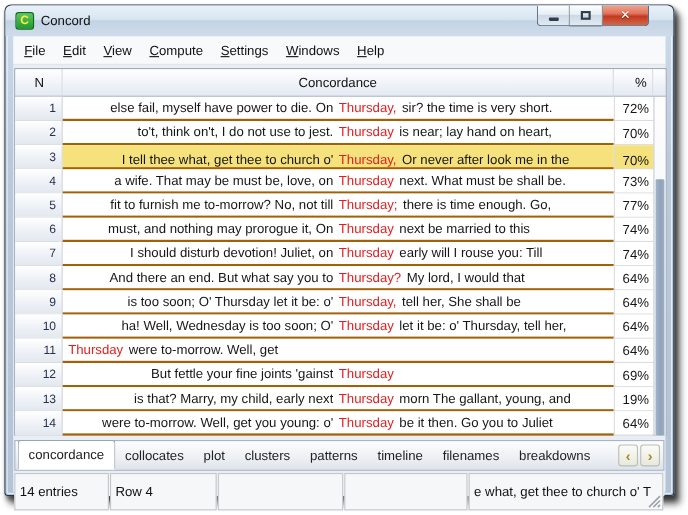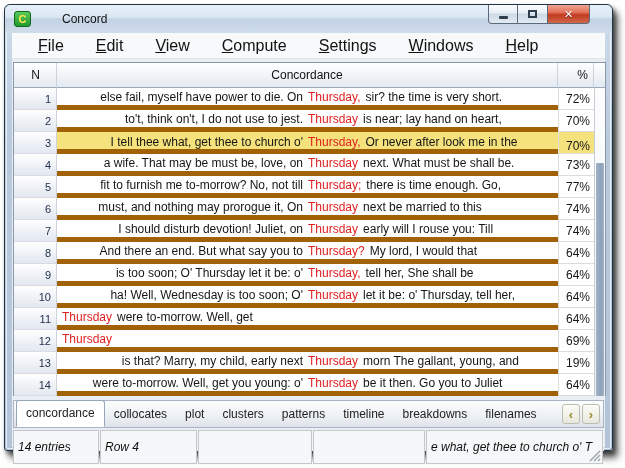--- a/index.html
+++ b/index.html
@@ -14,39 +14,39 @@
        box-shadow:5px 7px 7px rgba(0,0,0,.6),2px 3px 4px rgba(0,0,0,.45);}
   #win::before{content:"";position:absolute;inset:1px;border-radius:5px 5px 2px 2px;
        border:1px solid rgba(255,255,255,.65);pointer-events:none;}
 
   .titlebar{position:absolute;left:0;top:0;right:0;height:28px;display:flex;align-items:center;
        border-radius:6px 6px 0 0;
        background:linear-gradient(#e9f1f9,#d8e5f1 45%,#c3d3e4 50%,#cfdcea);}
   .app-icon{width:17px;height:16px;margin:0 6px 0 9px;border-radius:3px;
        background:linear-gradient(#5dc85d,#1f9a2f);border:1px solid #0c6b18;
        color:#ffe84a;font-size:11px;font-weight:bold;display:flex;align-items:center;justify-content:center;line-height:1;}
-  .title-text{font-size:12px;color:#111;margin-left:25px;}
+  .title-text{font-size:12px;color:#111;}
 
   .caption-buttons{position:absolute;top:0;right:22px;display:flex;}
   .cap-btn{height:19px;display:flex;align-items:center;justify-content:center;
        border:1px solid #5a6b7c;border-top:none;cursor:default;}
   .cap-btn.minb{width:30px;border-radius:0 0 0 4px;
        background:linear-gradient(#fdfeff,#e7eef5 45%,#cdd9e4 50%,#e2eaf2);}
   .cap-btn.maxb{width:29px;border-left:none;border-right:none;
        background:linear-gradient(#fdfeff,#e7eef5 45%,#cdd9e4 50%,#e2eaf2);}
   .cap-btn.closeb{width:43px;border-radius:0 0 4px 0;
        background:linear-gradient(#f0a28e,#e2745c 40%,#c23a20 55%,#d2684a);}
   .glyph-min{width:9px;height:3px;background:#2e3e4e;margin-top:6px;border-radius:1px;}
   .glyph-max{width:9px;height:8px;border:2px solid #2e3e4e;background:transparent;}
   .glyph-close{color:#fff;font-size:11px;font-weight:bold;text-shadow:0 1px 1px rgba(0,0,0,.5);line-height:1;}
 
   
   .menubar{position:absolute;left:7px;top:28px;right:7px;height:26px;background:#f7f9fa;
        border-bottom:1px solid #dfe4e8;display:flex;align-items:center;padding-left:2px;}
-  .menu-item{display:inline-block;padding:0 8px;font-size:16px;color:#111;cursor:default;margin-left:16px;}
+  .menu-item{display:inline-block;padding:0 8px;font-size:12px;color:#111;cursor:default;}
   .menu-item::first-letter{text-decoration:underline;}
 
   
   .client{position:absolute;left:7px;top:54px;right:7px;bottom:3px;background:#e9eef4;}
 
   
   .listview{position:absolute;left:1px;top:3px;width:593px;height:334px;background:#fff;
        border:1px solid #8a97a8;display:flex;flex-direction:column;font-size:12px;}
   .lv-head{display:flex;height:25px;flex:0 0 25px;}
   .hcell{background:linear-gradient(#ffffff,#f2f5f9 45%,#e4eaf2);border-right:1px solid #cdd3dc;
@@ -57,21 +57,21 @@
   .hcell.hp{width:36px;justify-content:flex-end;padding-right:5px;}
   .hcell.hs{width:11px;border-right:none;}
 
   .lv-body{flex:1;display:flex;}
   .rows{flex:1;display:flex;flex-direction:column;}
   .row{display:flex;height:22px;flex:0 0 22px;background:#fff;}
   .ncell{width:43px;flex:0 0 43px;background:linear-gradient(#ffffff,#eef1f6 55%,#e3e8f0);
        border-right:1px solid #cdd3dc;border-bottom:1px solid #d9dde3;
        display:flex;align-items:center;justify-content:flex-end;
        padding-right:5px;color:#24324e;font-size:11px;}
-  .ccell{flex:1;display:flex;align-items:center;border-bottom:5px solid #a16207;
+  .ccell{flex:1;display:flex;align-items:center;border-bottom:2px solid #a16207;
        overflow:hidden;white-space:nowrap;color:#161616;}
   .lctx{width:246px;flex:0 0 246px;text-align:right;overflow:hidden;}
   .kw{margin:0 5px;font-weight:normal;}
   .rctx{flex:1;overflow:hidden;}
   .pcell{width:36px;flex:0 0 36px;border-left:1px solid #dcdcdc;border-bottom:1px solid #dcdcdc;
        display:flex;align-items:center;justify-content:flex-end;padding-right:4px;color:#161616;}
   .row.selected .ccell,.row.selected .pcell{background:#f5e27d;align-items:flex-end;}
 
   .vscroll{width:11px;flex:0 0 11px;background:linear-gradient(#fdfdfe,#eceff3);
        border-left:1px solid #c6ccd4;position:relative;}
@@ -87,21 +87,21 @@
        border-radius:3px 3px 0 0;position:relative;top:-1px;padding:5px 9px 6px 9px;}
   .tab-scrollers{margin-left:auto;display:flex;gap:2px;padding-right:3px;}
   .tscroll{width:18px;height:20px;border:1px solid #b9bdb2;border-radius:3px;
        background:linear-gradient(#fcfcf8,#e8e8dd);display:flex;align-items:center;justify-content:center;
        color:#9a8a2a;font-size:13px;font-weight:bold;line-height:1;cursor:default;}
 
   
   .statusbar{position:absolute;left:1px;right:1px;top:371px;height:21px;background:#f2f3f4;
        display:flex;align-items:stretch;font-size:12px;color:#111;}
   .spanel{border:1px solid #c3c7cb;background:#f6f7f8;display:flex;align-items:center;
-       padding:16px 4px;margin-right:1px;overflow:hidden;white-space:nowrap;font-style:italic;}
+       padding:16px 4px;margin-right:1px;overflow:hidden;white-space:nowrap;}
   .sp1{width:86px;flex:0 0 86px;}
   .sp2{width:97px;flex:0 0 97px;}
   .sp3{width:114px;flex:0 0 114px;}
   .sp4{width:112px;flex:0 0 112px;}
   .sp5{flex:1;position:relative;padding-right:14px;align-items:center;}
   .grip{position:absolute;right:1px;bottom:1px;width:12px;height:12px;}
 </style>
 </head>
 <body>
 
@@ -241,20 +241,21 @@
               <div class="ncell">11</div>
               <div class="ccell">
                   <span class="kw" style="color: rgb(224, 32, 32);">Thursday</span>
                   <span class="rctx">were to-morrow. Well, get</span>
                 </div>
               <div class="pcell">64%</div>
             </div>
             <div class="row">
               <div class="ncell">12</div>
               <div class="ccell">
+                  <span class="lctx">But fettle your fine joints 'gainst</span>
                   <span class="kw" style="color: rgb(224, 32, 32);">Thursday</span>
                 </div>
               <div class="pcell">69%</div>
             </div>
             <div class="row">
               <div class="ncell">13</div>
               <div class="ccell">
                   <span class="lctx">is that? Marry, my child, early next</span>
                   <span class="kw" style="color: rgb(224, 32, 32);">Thursday</span>
                   <span class="rctx">morn The gallant, young, and</span>
@@ -277,22 +278,22 @@
         </div>
       </div>
 
       <div class="tabstrip">
         <span class="tab active">concordance</span>
         <span class="tab">collocates</span>
         <span class="tab">plot</span>
         <span class="tab">clusters</span>
         <span class="tab">patterns</span>
         <span class="tab">timeline</span>
+        <span class="tab">filenames</span>
         <span class="tab">breakdowns</span>
-        <span class="tab">filenames</span>
         <span class="tab-scrollers">
           <span class="tscroll">
               <span>‹</span>
             </span>
           <span class="tscroll">
               <span>›</span>
             </span>
         </span>
       </div>
 

